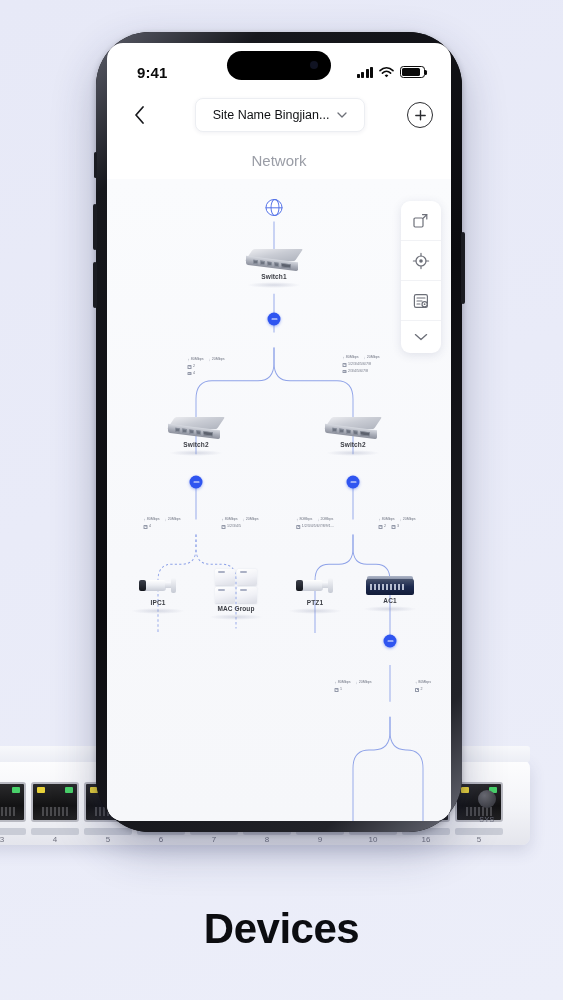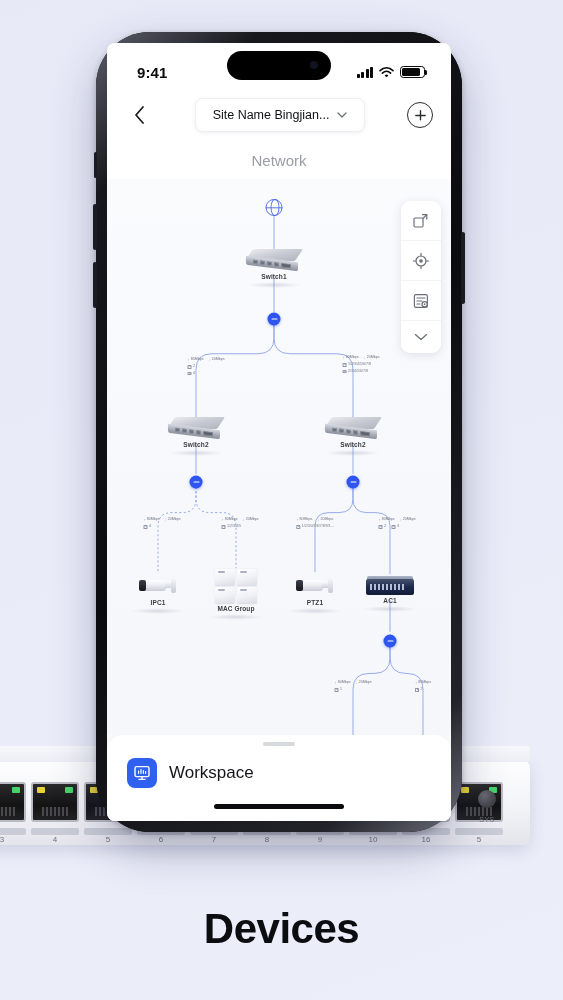--- a/index.html
+++ b/index.html
@@ -77,21 +77,21 @@
   .phone-btn { position:absolute; background:#1b1c22; border-radius:2px; z-index:3; }
   .btn-silent { left:-2px; top:120px; width:3px; height:26px; }
   .btn-vup    { left:-3px; top:172px; width:4px; height:46px; }
   .btn-vdown  { left:-3px; top:230px; width:4px; height:46px; }
   .btn-power  { right:-3px; top:200px; width:4px; height:72px; }
 
   .screen {
     position: relative; z-index: 2;
     width: 344px; height: 778px;
     background: #ffffff;
-    border-radius: 8px;
+    border-radius: 16px;
     overflow: hidden;
     display: flex; flex-direction: column;
   }
 
   
   .statusbar {
     height: 46px; flex: none;
     display: flex; align-items: center; justify-content: space-between;
     padding: 12px 26px 0 30px;
     position: relative;
@@ -733,31 +733,17 @@
           </svg>
         </div>
         <div class="tool">
           <svg width="14" height="8" viewBox="0 0 14 8">
             <path d="M1.4 1.6L7 6.6l5.6-5" stroke="#6c6f78" stroke-width="1.3" fill="none" stroke-linecap="round" stroke-linejoin="round"></path>
           </svg>
         </div>
       </div>
     </div>
 
-    <div class="sheet">
-      <div class="grabber"></div>
-      <div class="ws-row">
-        <span class="ws-icon">
-          <svg width="18" height="18" viewBox="0 0 18 18">
-            <rect x="2" y="2.6" width="14" height="10" rx="1.6" stroke="#fff" stroke-width="1.4" fill="none"></rect>
-            <path d="M5.6 9.3V7M8 9.3V5.4M10.4 9.3V6.6M12.6 9.3V7.6" stroke="#fff" stroke-width="1.2" stroke-linecap="round"></path>
-            <path d="M9 12.6v2.8M6 15.4h6" stroke="#fff" stroke-width="1.4" stroke-linecap="round"></path>
-          </svg>
-        </span>
-        <span class="ws-label">Workspace</span>
-      </div>
-      <div class="home-bar"></div>
-    </div>
 
   </div>
 </div>
 
 <div class="caption">Devices</div>
 
 </body></html>

